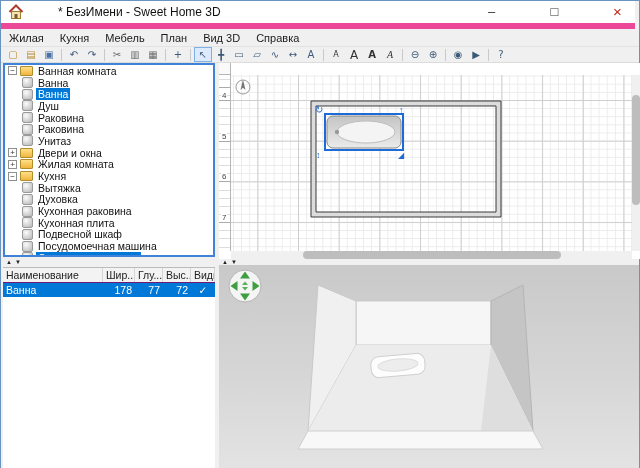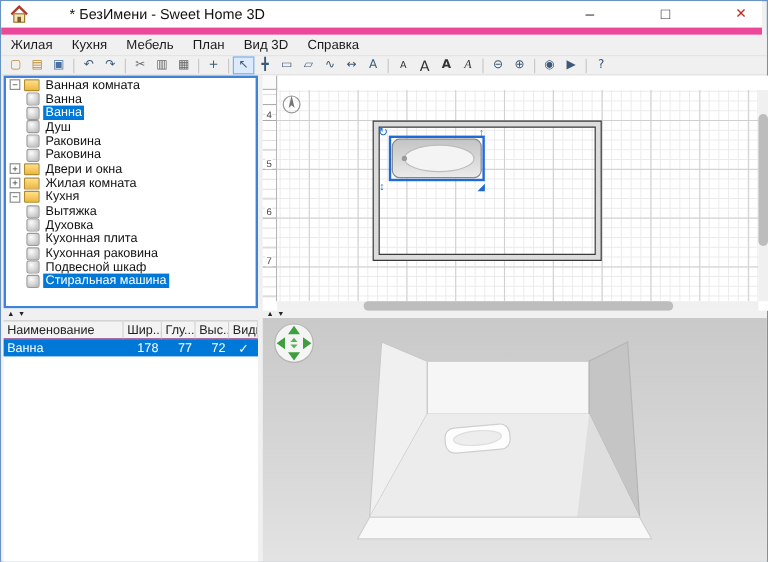--- a/index.html
+++ b/index.html
@@ -189,20 +189,24 @@
             <span class="tlabel" data-name="tree-item-label">Душ</span>
           </div>
           <div class="trow" data-name="tree-item-row" style="padding-left: 17px;">
             <span class="thumb" data-name="sink-icon"></span>
             <span class="tlabel" data-name="tree-item-label">Раковина</span>
           </div>
           <div class="trow" data-name="tree-item-row" style="padding-left: 17px;">
             <span class="thumb" data-name="sink-icon"></span>
             <span class="tlabel" data-name="tree-item-label">Раковина</span>
           </div>
+          <div class="trow" data-name="tree-item-row" style="padding-left: 17px;">
+            <span class="thumb" data-name="toilet-icon"></span>
+            <span class="tlabel" data-name="tree-item-label">Унитаз</span>
+          </div>
           <div class="trow" data-name="tree-category-row" style="padding-left: 3px;">
             <span class="exp" data-name="expand-node-icon">+</span>
             <span class="fico" data-name="folder-icon"></span>
             <span class="tlabel" data-name="tree-item-label">Двери и окна</span>
           </div>
           <div class="trow" data-name="tree-category-row" style="padding-left: 3px;">
             <span class="exp" data-name="expand-node-icon">+</span>
             <span class="fico" data-name="folder-icon"></span>
             <span class="tlabel" data-name="tree-item-label">Жилая комната</span>
           </div>
@@ -213,30 +217,34 @@
           </div>
           <div class="trow" data-name="tree-item-row" style="padding-left: 17px;">
             <span class="thumb" data-name="extractor-hood-icon"></span>
             <span class="tlabel" data-name="tree-item-label">Вытяжка</span>
           </div>
           <div class="trow" data-name="tree-item-row" style="padding-left: 17px;">
             <span class="thumb" data-name="oven-icon"></span>
             <span class="tlabel" data-name="tree-item-label">Духовка</span>
           </div>
           <div class="trow" data-name="tree-item-row" style="padding-left: 17px;">
+            <span class="thumb" data-name="kitchen-sink-icon"></span>
+            <span class="tlabel" data-name="tree-item-label">Кухонная раковина</span>
+          </div>
+          <div class="trow" data-name="tree-item-row" style="padding-left: 17px;">
             <span class="thumb" data-name="cooktop-icon"></span>
             <span class="tlabel" data-name="tree-item-label">Кухонная плита</span>
           </div>
           <div class="trow" data-name="tree-item-row" style="padding-left: 17px;">
-            <span class="thumb" data-name="kitchen-sink-icon"></span>
-            <span class="tlabel" data-name="tree-item-label">Кухонная раковина</span>
-          </div>
-          <div class="trow" data-name="tree-item-row" style="padding-left: 17px;">
             <span class="thumb" data-name="wall-cabinet-icon"></span>
             <span class="tlabel" data-name="tree-item-label">Подвесной шкаф</span>
+          </div>
+          <div class="trow" data-name="tree-item-row" style="padding-left: 17px;">
+            <span class="thumb" data-name="dishwasher-icon"></span>
+            <span class="tlabel" data-name="tree-item-label">Посудомоечная машина</span>
           </div>
           <div class="trow" data-name="tree-item-row" style="padding-left: 17px;">
             <span class="thumb" data-name="washing-machine-icon"></span>
             <span class="tlabel sel" data-name="tree-item-label">Стиральная машина</span>
           </div>
         </div>
     </div>
 
     <div class="lsplit" data-name="catalog-list-splitter">
       <span class="tri" data-name="collapse-up-icon">▲</span>

